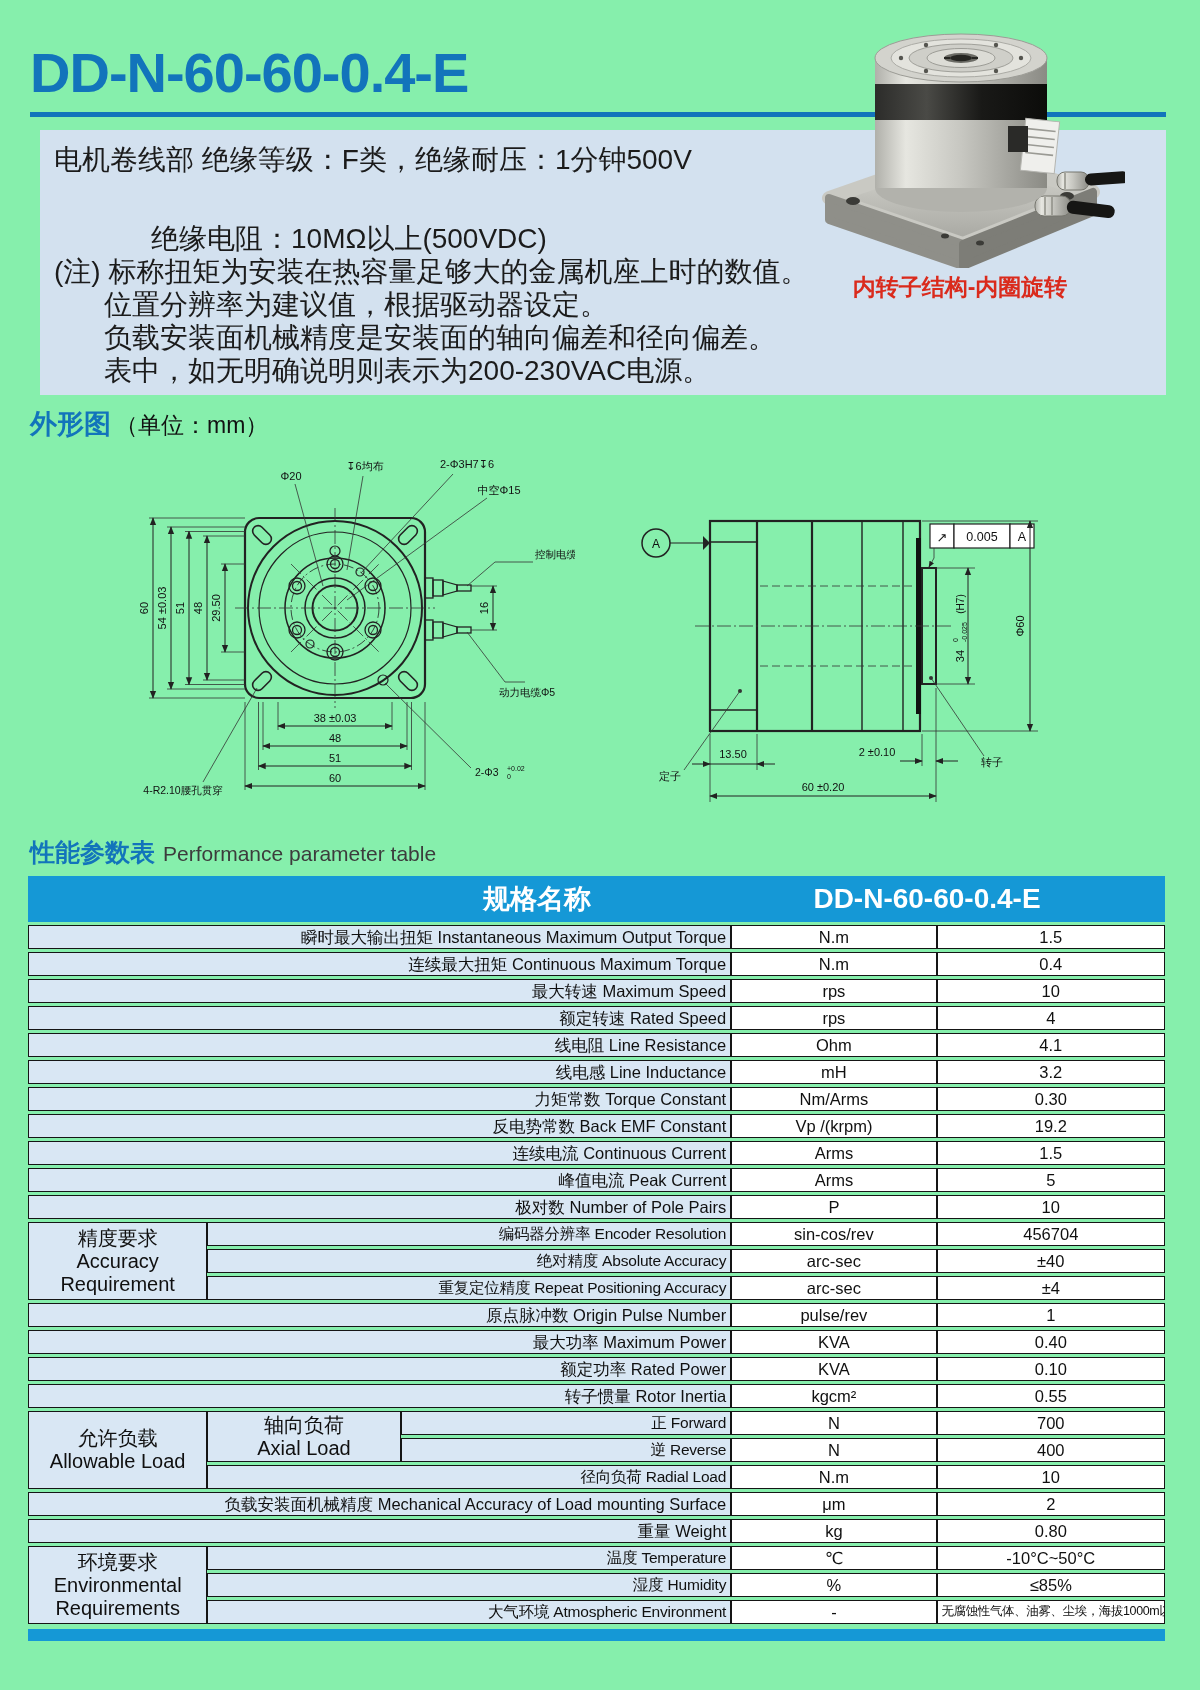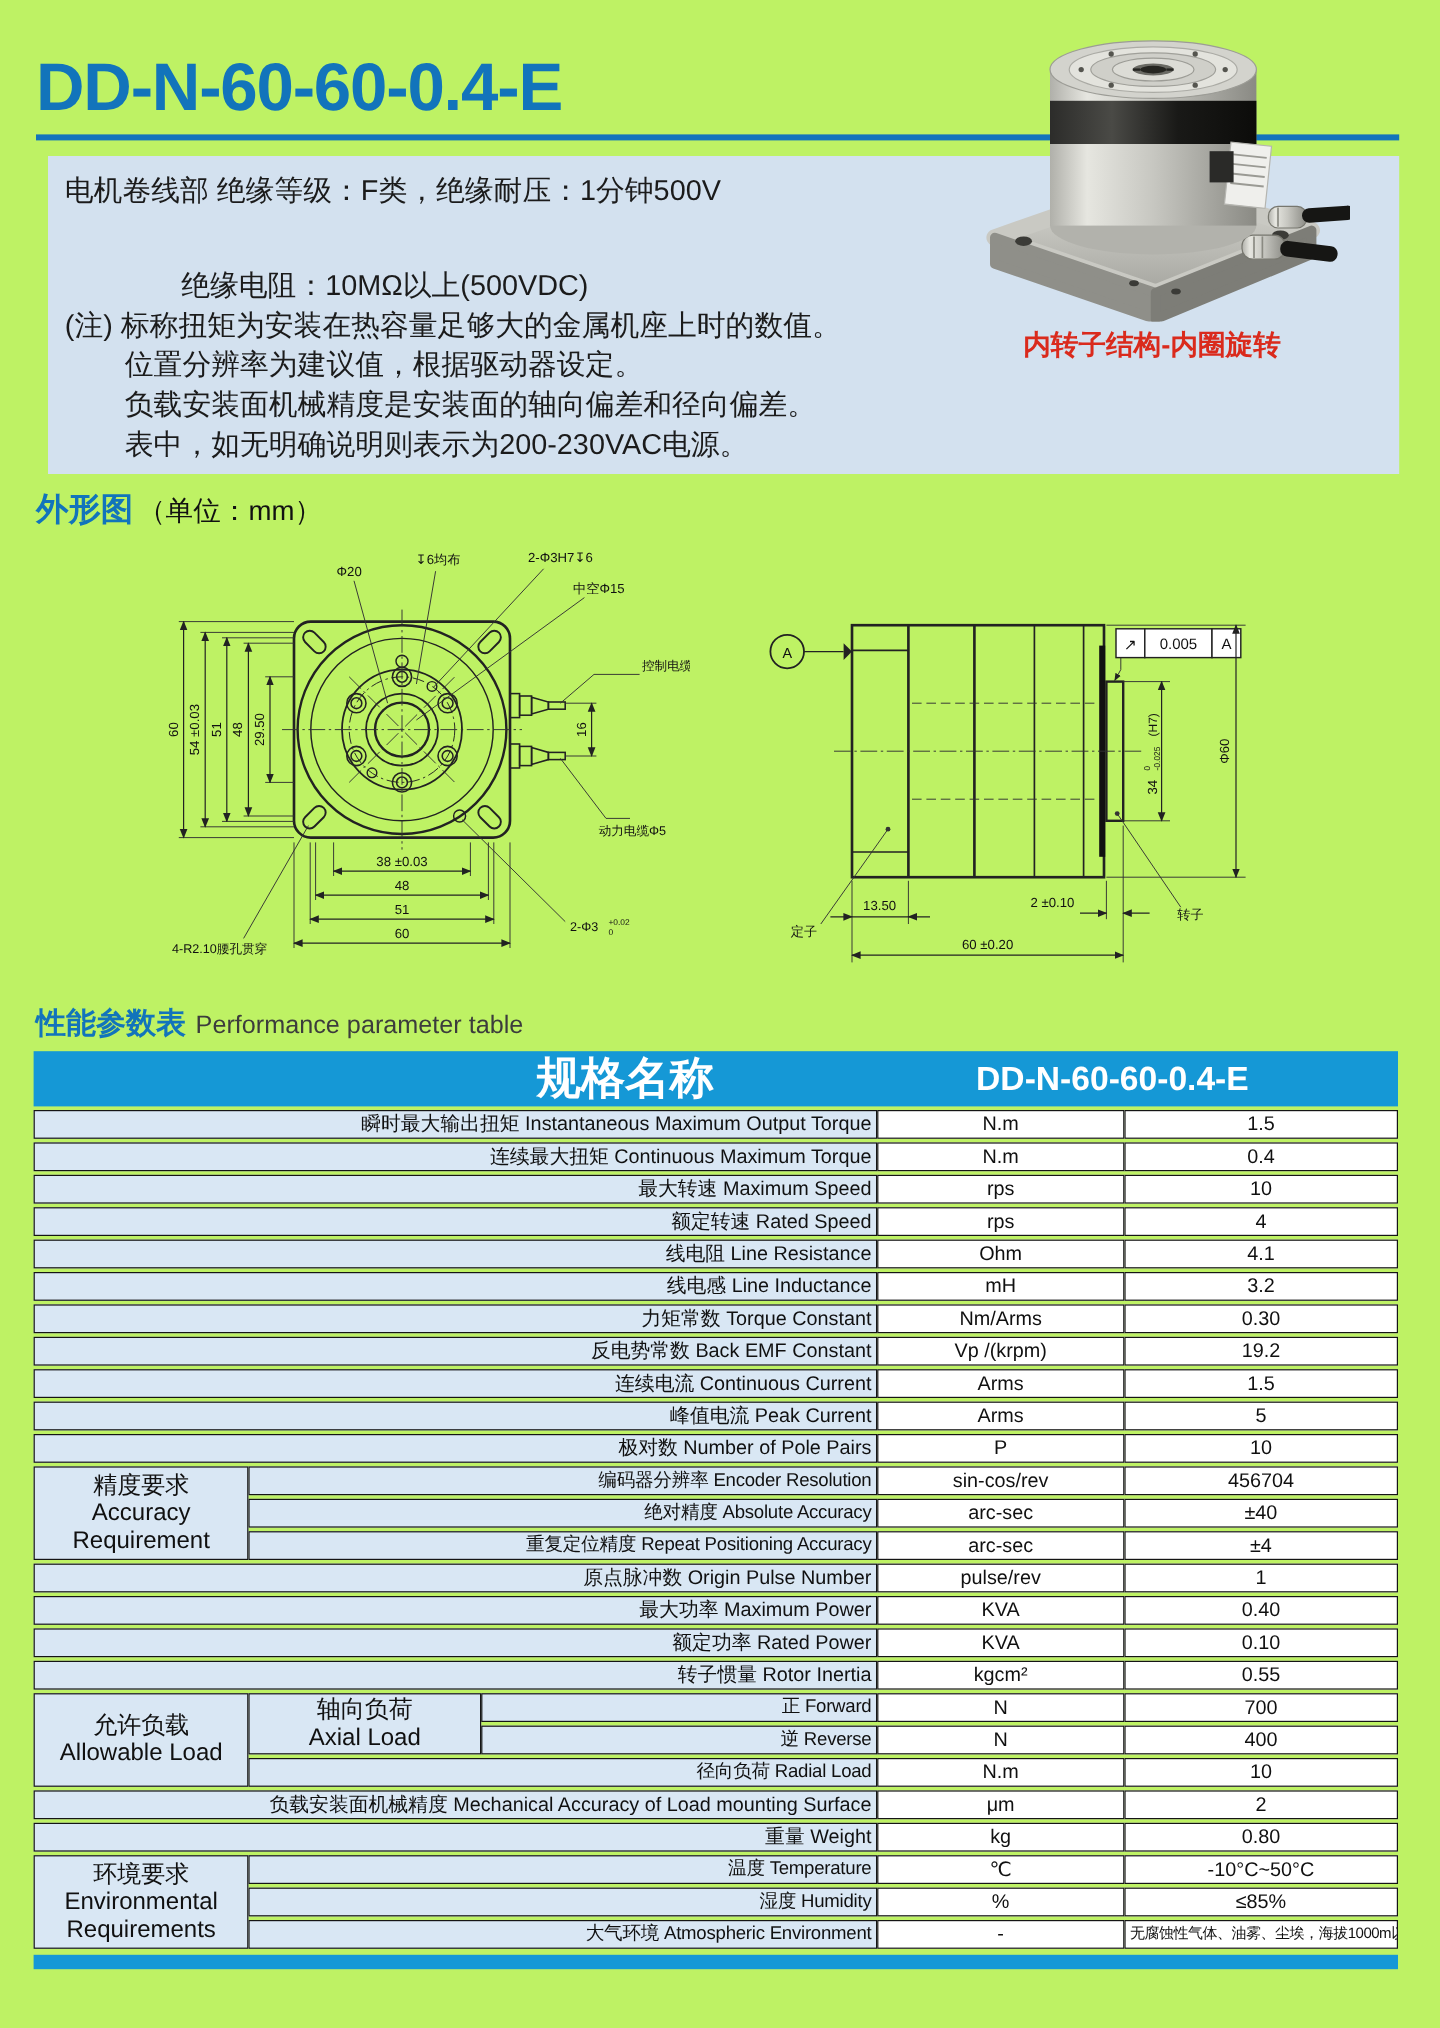--- a/index.html
+++ b/index.html
@@ -1,26 +1,26 @@
 <!DOCTYPE html>
 <html style="--accent: #1274BB; --hdr: #1598D6; --lblbg: #D9E7F4; --info: #D3E1EF; --red: #DA2A1C;"><head>
 <meta charset="utf-8">
 <style>
   :root{
     --accent:#1274BB; --hdr:#1598D6; --lblbg:#D9E7F4; --info:#D3E1EF; --red:#DA2A1C;
   }
   html,body{margin:0;padding:0;background:#ffffff;}
-  .sheet{position:relative;width:1200px;height:1690px;background:#bef264;overflow:hidden;
+  .sheet{position:relative;width:1200px;height:1690px;background:#86efac;overflow:hidden;
          font-family:"Liberation Sans","DejaVu Sans",sans-serif;color:#111;}
   .page-title{position:absolute;left:30px;top:40px;font-size:56px;font-weight:bold;
               color:var(--accent);letter-spacing:-1px;}
   .title-rule{position:absolute;left:30px;top:112px;width:1136px;height:5px;background:var(--accent);}
   .info-box{position:absolute;left:40px;top:130px;width:1126px;height:265px;background:var(--info);
             padding-top:13px;box-sizing:border-box;}
-  .info-line{font-size:24px;line-height:33px;color:#1b1b1b;padding-left:14px;white-space:nowrap;}
+  .info-line{font-size:28px;line-height:33px;color:#1b1b1b;padding-left:14px;white-space:nowrap;}
   .info-line.ind1{padding-left:111px;margin-top:46px;}
   .info-line.ind2{padding-left:64px;}
   .photo{position:absolute;left:795px;top:0px;width:330px;height:268px;}
   .photo-caption{position:absolute;left:770px;top:272px;width:380px;text-align:center;
                  color:var(--red);font-size:23px;font-weight:bold;}
   .sec-head{position:absolute;left:30px;display:flex;align-items:baseline;}
   .sec-head .zh{color:var(--accent);font-weight:bold;}
   .outline-head{top:406px;}
   .outline-head .zh{font-size:27px;}
   .outline-head .unit{font-size:23px;color:#111;margin-left:4px;}
@@ -29,21 +29,21 @@
   .perf-head .en{font-size:21px;color:#3c3c3c;margin-left:8px;text-align:right;}
   .drawings{position:absolute;left:0;top:438px;width:1200px;height:392px;}
   .fv{position:absolute;left:95px;top:0;}
   .sv{position:absolute;left:600px;top:8px;}
   svg text{font-family:"Liberation Sans","DejaVu Sans",sans-serif;fill:#111;}
 
   .table-wrap{position:absolute;left:28px;top:876px;width:1137px;}
   .tbl-header{position:relative;height:46px;background:var(--hdr);}
   .tbl-header span{position:absolute;top:0;line-height:46px;color:#fff;font-weight:bold;
                    transform:translateX(-50%);white-space:nowrap;}
-  .h-left{left:493px;font-size:37px;}
+  .h-left{left:509px;font-size:27px;}
   .h-right{left:899px;font-size:28px;}
   table.perf{width:1137px;border-collapse:separate;border-spacing:0 3px;table-layout:fixed;}
   table.perf td{border:1.6px solid #151515;background:#fff;font-size:16.5px;height:22px;
                 padding:0 4px;text-align:center;vertical-align:middle;line-height:1.1;
                 overflow:hidden;white-space:nowrap;color:#101010;}
   table.perf td.lbl{background:var(--lblbg);text-align:right;padding-left:10px;}
   table.perf td.lbl.sub{font-size:15.5px;letter-spacing:-0.2px;}
   table.perf td.group-cell,table.perf td.subgroup-cell{background:var(--lblbg);text-align:center;
                 white-space:normal;line-height:1.15;font-size:20px;padding:0 2px;}
   table.perf td.small{font-size:12.5px;letter-spacing:-0.4px;}

